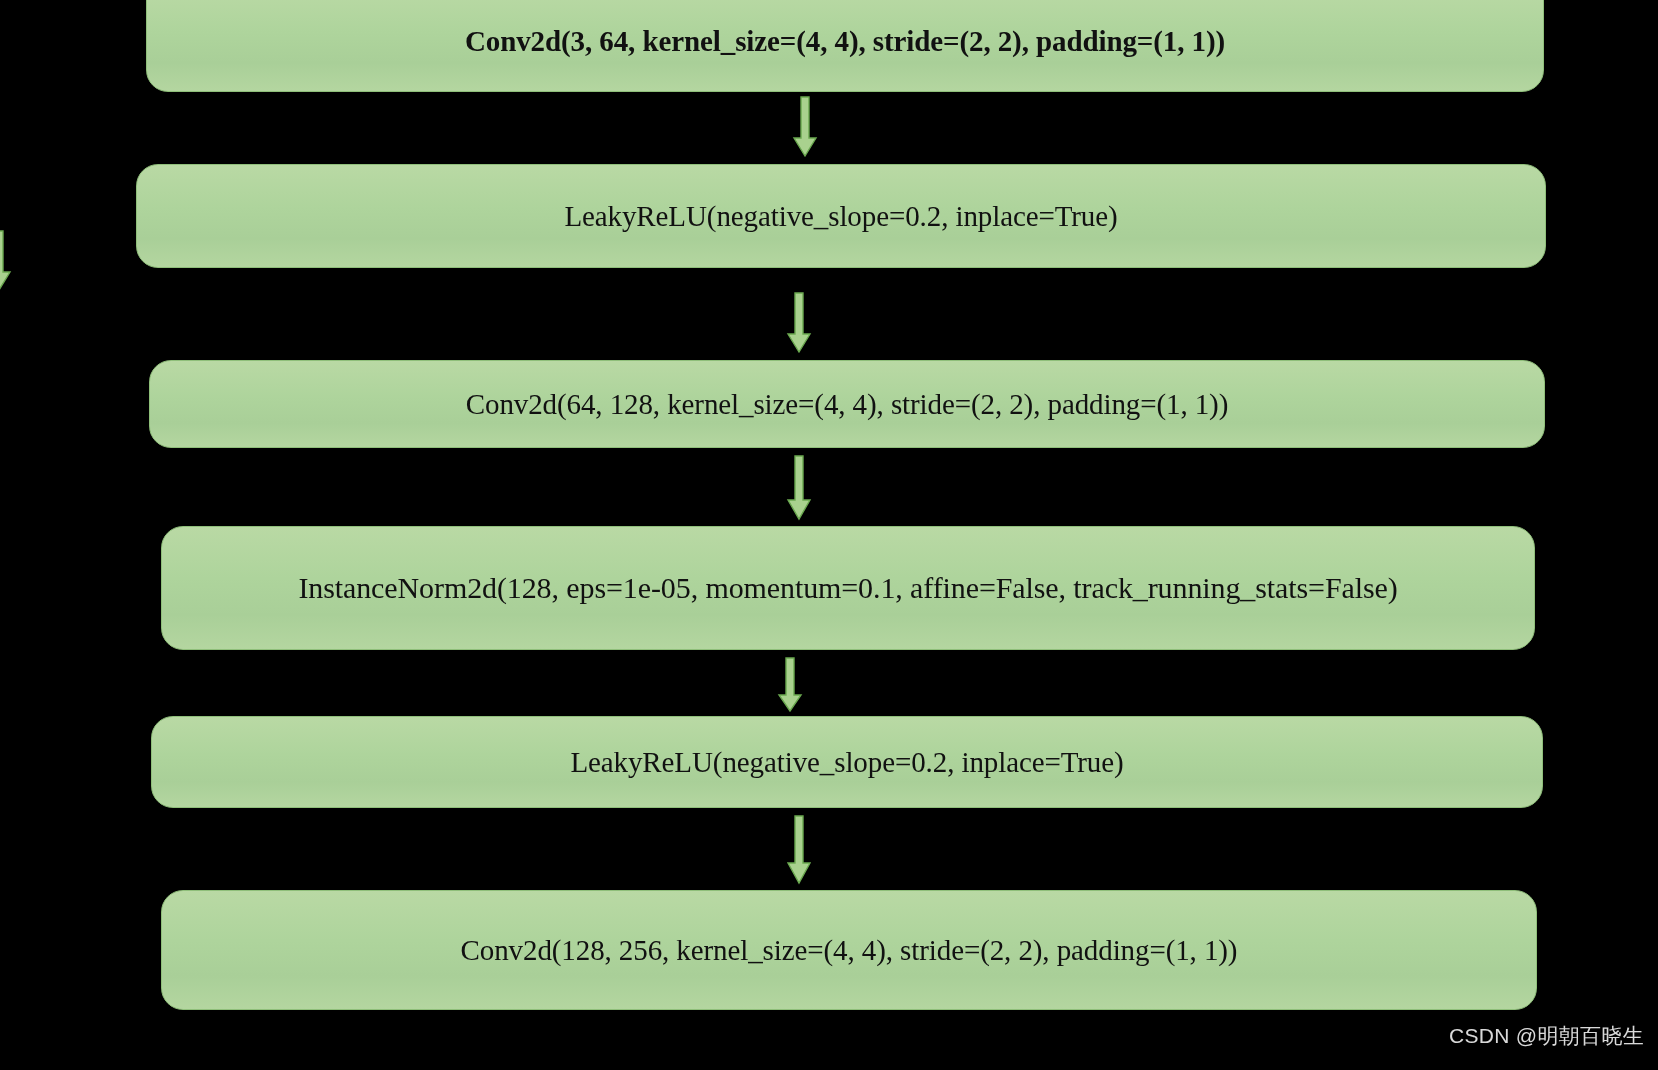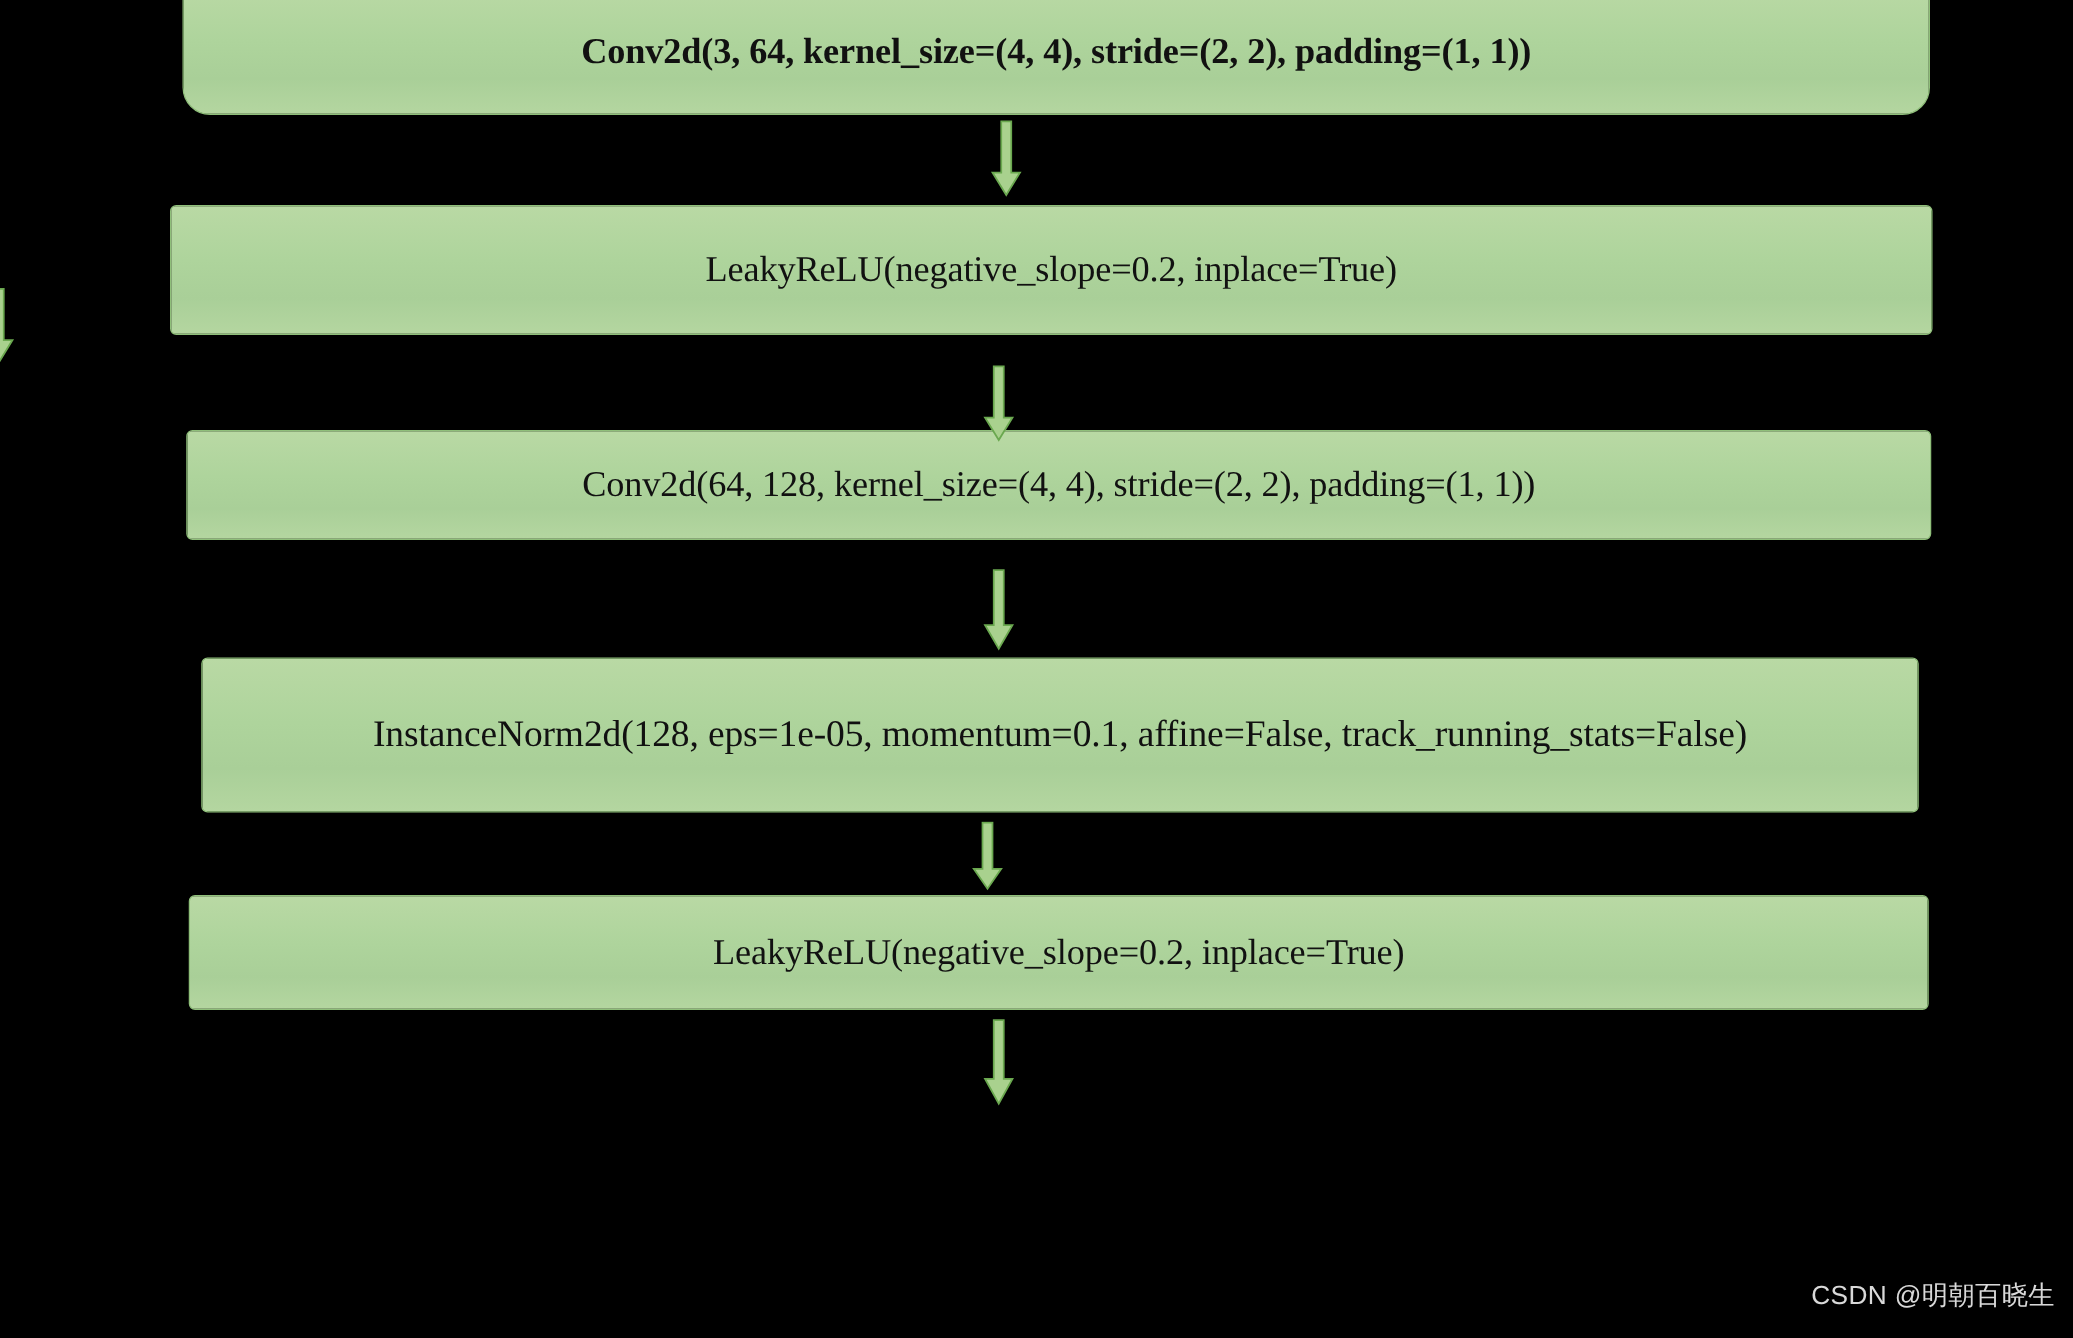--- a/index.html
+++ b/index.html
@@ -18,40 +18,40 @@
   #canvas {
     position: relative;
     width: 1658px;
     height: 1070px;
     background: #000000;
   }
 
   .node {
     position: absolute;
     box-sizing: border-box;
-    border-radius: 5px;
+    border-radius: 22px;
     background: linear-gradient(180deg, #b9d9a4 0%, #aed49c 42%, #a9cf98 72%, #b4d6a0 100%);
     border: 1px solid #8fbf7a;
     display: flex;
     align-items: center;
     justify-content: center;
     overflow: hidden;
   }
 
   .node-label {
     color: #111111;
     font-family: "Liberation Serif", "DejaVu Serif", serif;
     white-space: nowrap;
     letter-spacing: -0.1px;
   }
 
   
   #node-0 { left: 146px; top: -10px;  width: 1398px; height: 102px; border-radius: 0 0 22px 22px; }
   #node-1 { left: 136px; top: 164px;  width: 1410px; height: 104px; }
-  #node-2 { left: 149px; top: 344px;  width: 1396px; height: 88px;  }
+  #node-2 { left: 149px; top: 360px;  width: 1396px; height: 88px;  }
   #node-3 { left: 161px; top: 526px;  width: 1374px; height: 124px; }
   #node-4 { left: 151px; top: 716px;  width: 1392px; height: 92px;  }
   #node-5 { left: 161px; top: 890px;  width: 1376px; height: 120px; }
 
   #node-0 .node-label { font-size: 29px; font-weight: bold; }
   #node-1 .node-label { font-size: 29px; }
   #node-2 .node-label { font-size: 29px; }
   #node-3 .node-label { font-size: 30px; }
   #node-4 .node-label { font-size: 29px; }
   #node-5 .node-label { font-size: 29px; }
@@ -108,20 +108,23 @@
   </div>
 
   <div class="node" id="node-3">
     <span class="node-label">InstanceNorm2d(128, eps=1e-05, momentum=0.1, affine=False, track_running_stats=False)</span>
   </div>
 
   <div class="node" id="node-4">
     <span class="node-label">LeakyReLU(negative_slope=0.2, inplace=True)</span>
   </div>
 
+  <div class="node" id="node-5">
+    <span class="node-label">Conv2d(128, 256, kernel_size=(4, 4), stride=(2, 2), padding=(1, 1))</span>
+  </div>
 
   <div class="arrow" id="arrow-0">
     <svg viewBox="0 0 26 62" preserveAspectRatio="none">
       <polygon points="9,1 17,1 17,42 24,42 13,60 2,42 9,42" fill="#a9d18e" stroke="#6aa84f" stroke-width="1.4"></polygon>
     </svg>
   </div>
 
   <div class="arrow" id="arrow-1">
     <svg viewBox="0 0 26 62" preserveAspectRatio="none">
       <polygon points="9,1 17,1 17,42 24,42 13,60 2,42 9,42" fill="#a9d18e" stroke="#6aa84f" stroke-width="1.4"></polygon>

